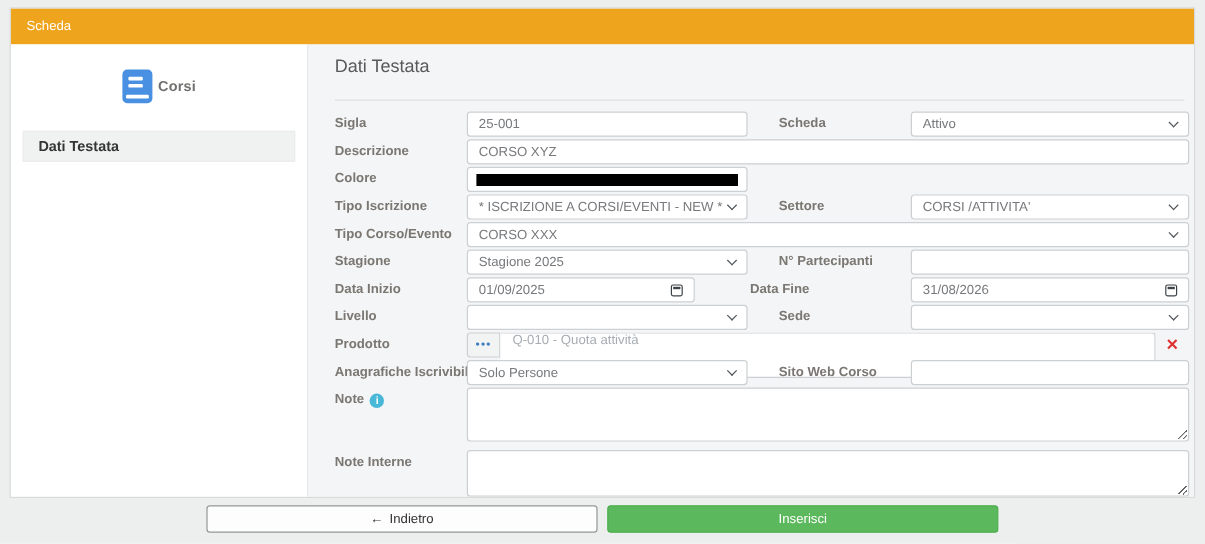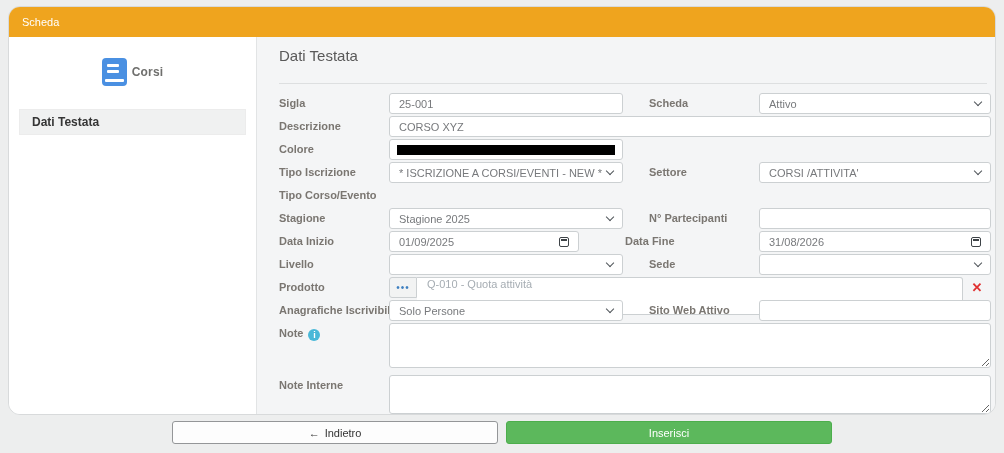--- a/index.html
+++ b/index.html
@@ -5,21 +5,21 @@
   * { margin:0; padding:0; box-sizing:border-box; }
   html,body { width:1004px; height:453px; }
   body {
     background:#edeeee;
     font-family:"Liberation Sans", sans-serif;
     position:relative;
     overflow:hidden;
   }
   .window {
     position:absolute; left:8px; top:6px; width:988px; height:409px;
-    border:1px solid #d8dadb; border-radius:12px; background:#f4f5f6; overflow:hidden;
+    border:1px solid #d8dadb; border-radius:1px; background:#f4f5f6; overflow:hidden;
   }
   .titlebar {
     position:absolute; left:0; top:0; right:0; height:30px;
     background:var(--header,#efa41e); color:#fff;
     display:flex; align-items:center; padding:0 13px; font-size:11px;
   }
   .window-body { position:absolute; left:0; top:30px; right:0; bottom:0; display:flex; }
   .sidebar {
     position:relative; width:248px; background:#fff;
     border-right:1px solid #e2e4e5; height:100%;
@@ -123,20 +123,24 @@
         <span class="val">* ISCRIZIONE A CORSI/EVENTI - NEW *</span>
         <span class="chev"></span>
       </div>
       <div class="flabel" style="left:392px;top:125px">Settore</div>
       <div class="sel" style="left:502px;top:125px;width:232px">
         <span class="val">CORSI /ATTIVITA'</span>
         <span class="chev"></span>
       </div>
 
       <div class="flabel" style="left:22px;top:148px">Tipo Corso/Evento</div>
+      <div class="sel" style="left:132px;top:148px;width:602px">
+        <span class="val">CORSO XXX</span>
+        <span class="chev"></span>
+      </div>
 
       <div class="flabel" style="left:22px;top:171px">Stagione</div>
       <div class="sel" style="left:132px;top:171px;width:234px">
         <span class="val">Stagione 2025</span>
         <span class="chev"></span>
       </div>
       <div class="flabel" style="left:392px;top:171px">N° Partecipanti</div>
       <input class="inp" style="left: 502px; top: 171px; width: 232px;" value="">
 
       <div class="flabel" style="left:22px;top:194px">Data Inizio</div>
@@ -168,21 +172,21 @@
           <span>Q-010 - Quota attività</span>
         </div>
       </div>
       <span class="xicon" style="left:712px;top:240px">✕</span>
 
       <div class="flabel" style="left:22px;top:263px">Anagrafiche Iscrivibili</div>
       <div class="sel" style="left:132px;top:263px;width:234px">
         <span class="val">Solo Persone</span>
         <span class="chev"></span>
       </div>
-      <div class="flabel" style="left:392px;top:263px">Sito Web Attivo</div>
+      <div class="flabel" style="left:392px;top:263px">Sito Web Corso</div>
       <input class="inp" style="left: 502px; top: 263px; width: 232px;" value="">
 
       <div class="flabel" style="left:22px;top:286px">
         <span>Note</span><i class="info">i</i>
       </div>
       <textarea class="ta" style="left: 132px; top: 286px; width: 602px; height: 45px;"></textarea>
 
       <div class="flabel" style="left:22px;top:338px">Note Interne</div>
       <textarea class="ta" style="left: 132px; top: 338px; width: 602px; height: 39px;"></textarea>
     </section>

